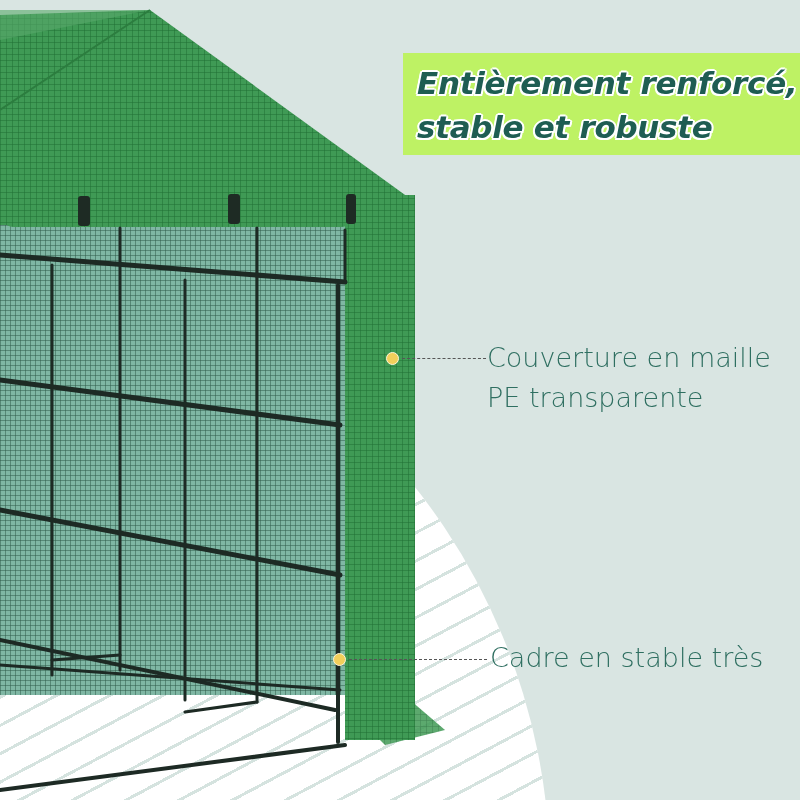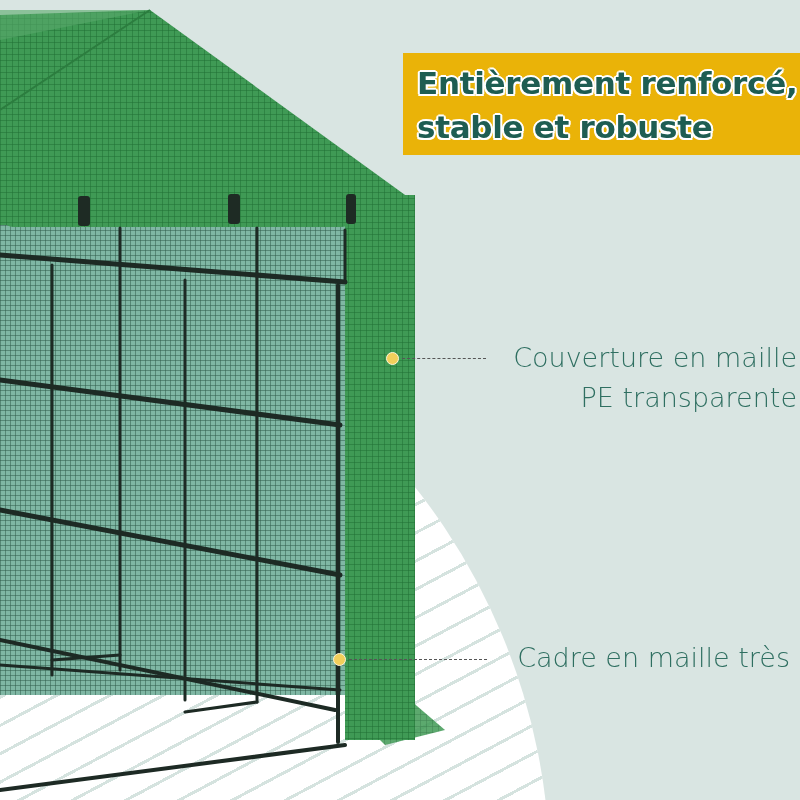--- a/index.html
+++ b/index.html
@@ -1,24 +1,24 @@
 <!DOCTYPE html>
 <html><head>
 <meta charset="utf-8">
 <style>
   html, body { margin:0; padding:0; }
   body { width:800px; height:800px; overflow:hidden; position:relative; background:#d9e5e2; font-family:"DejaVu Sans", sans-serif; }
   .scene { position:absolute; inset:0; }
   .floor { position:absolute; left:-700px; top:250px; width:1250px; height:1250px; border-radius:50%; background:#ffffff; overflow:hidden; }
   .stripes { position:absolute; inset:0;
     background: repeating-linear-gradient(152deg, transparent 0 22px, #d5e3df 22px 25px); }
-  .headline-box { position:absolute; left:403px; top:53px; width:397px; height:102px; background:#eab308; box-sizing:border-box; padding:8px 0 0 14px; }
+  .headline-box { position:absolute; left:403px; top:53px; width:397px; height:102px; background:#bef264; box-sizing:border-box; padding:8px 0 0 14px;font-style:italic; }
   .headline { margin:0; color:#1e5d52; font-family:"DejaVu Sans", sans-serif; font-weight:bold; font-size:31px; line-height:44px; letter-spacing:-0.3px;
     text-shadow: 2px 0 #fff, -2px 0 #fff, 0 2px #fff, 0 -2px #fff, 1.5px 1.5px #fff, -1.5px -1.5px #fff, 1.5px -1.5px #fff, -1.5px 1.5px #fff; }
-  .feature { position:absolute; color:#2f6f61; font-family:"DejaVu Sans", sans-serif; font-weight:200; font-size:27px; line-height:40px; text-align:right; }
+  .feature { position:absolute; color:#2f6f61; font-family:"DejaVu Sans", sans-serif; font-weight:200; font-size:27px; line-height:40px; text-align:left; }
   .feature span { display:block; }
   .f1 { left:487px; top:338px; width:310px; }
   .f2 { left:490px; top:638px; width:300px; }
   .dot { position:absolute; width:11px; height:11px; border-radius:50%; background:#f2cf5b; border:1.5px solid #fff5d8; }
   .leader { position:absolute; height:0; border-top:1.5px dashed #555; }
   svg.gh { position:absolute; left:0; top:0; }
 </style>
 </head>
 <body>
 
@@ -84,14 +84,14 @@
     <span>stable et robuste</span>
   </p>
 </div>
 
 <div class="feature f1">
   <span>Couverture en maille</span>
   <span>PE transparente</span>
 </div>
 
 <div class="feature f2">
-  <span>Cadre en maille très</span>
+  <span>Cadre en stable très</span>
 </div>
 
 </body></html>

